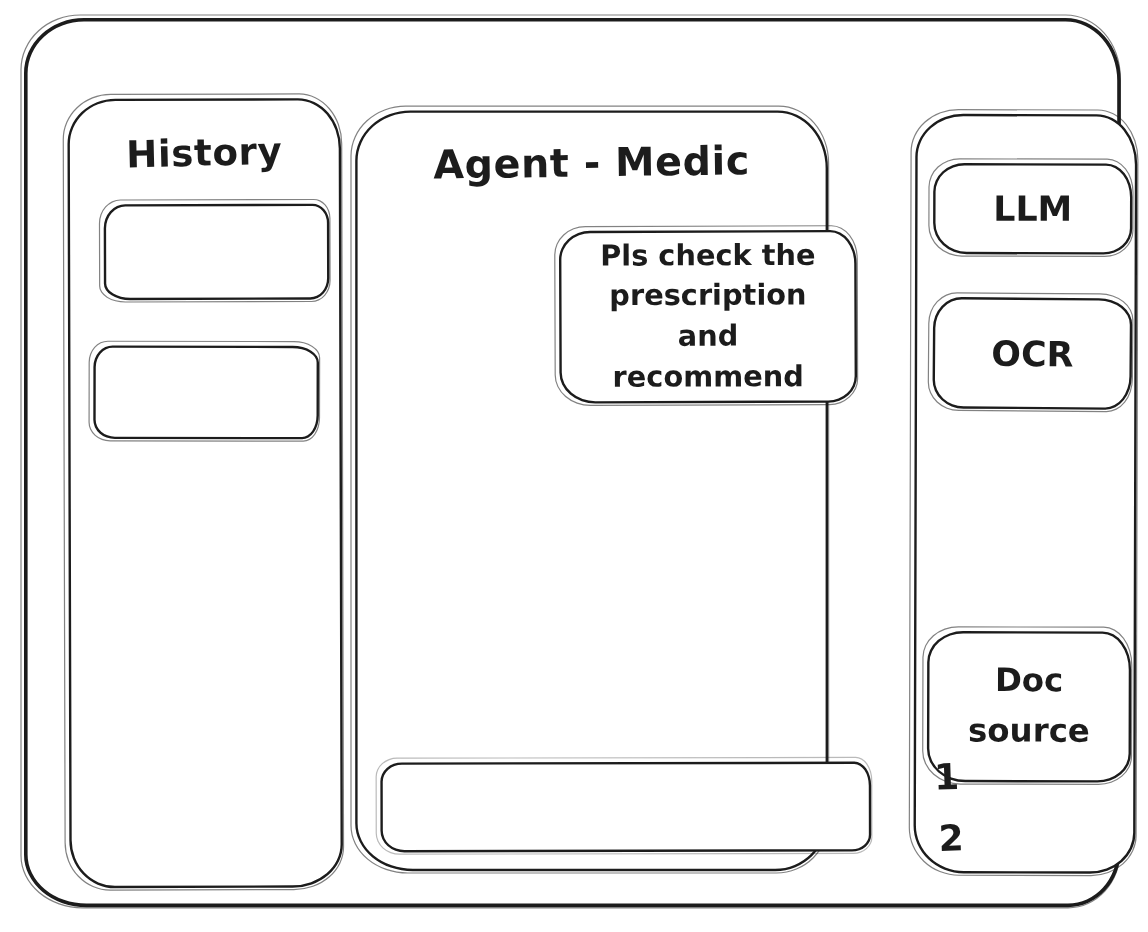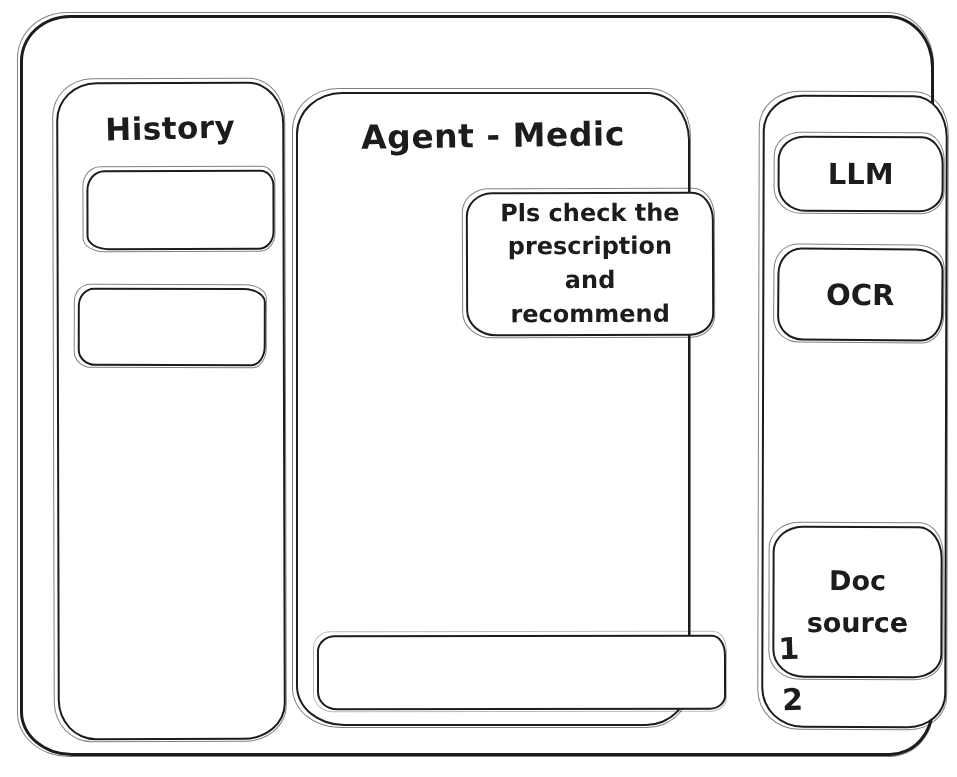--- a/index.html
+++ b/index.html
@@ -134,21 +134,21 @@
     border-radius:24px 28px 22px 26px / 26px 22px 28px 24px;
     transform:rotate(.3deg);
   }
   #tool-params{
     left:4px; top:317px; width:170px; height:77px;
     font-size:27px;
     border-radius:20px 16px 18px 22px / 18px 22px 16px 20px;
     transform:rotate(-.3deg);
   }
   #tool-doc-source{
-    left:9px; top:429px; width:170px; height:152px;
+    left:9px; top:429px; width:170px; height:126px;
     font-size:27px;
     line-height:1.55;
     padding:0 32px;
     border-radius:30px 24px 28px 32px / 26px 32px 24px 28px;
   }
   .step-label{
     position:absolute;
     font-size:30px;
     font-weight:bold;
     transform:rotate(-2deg);

